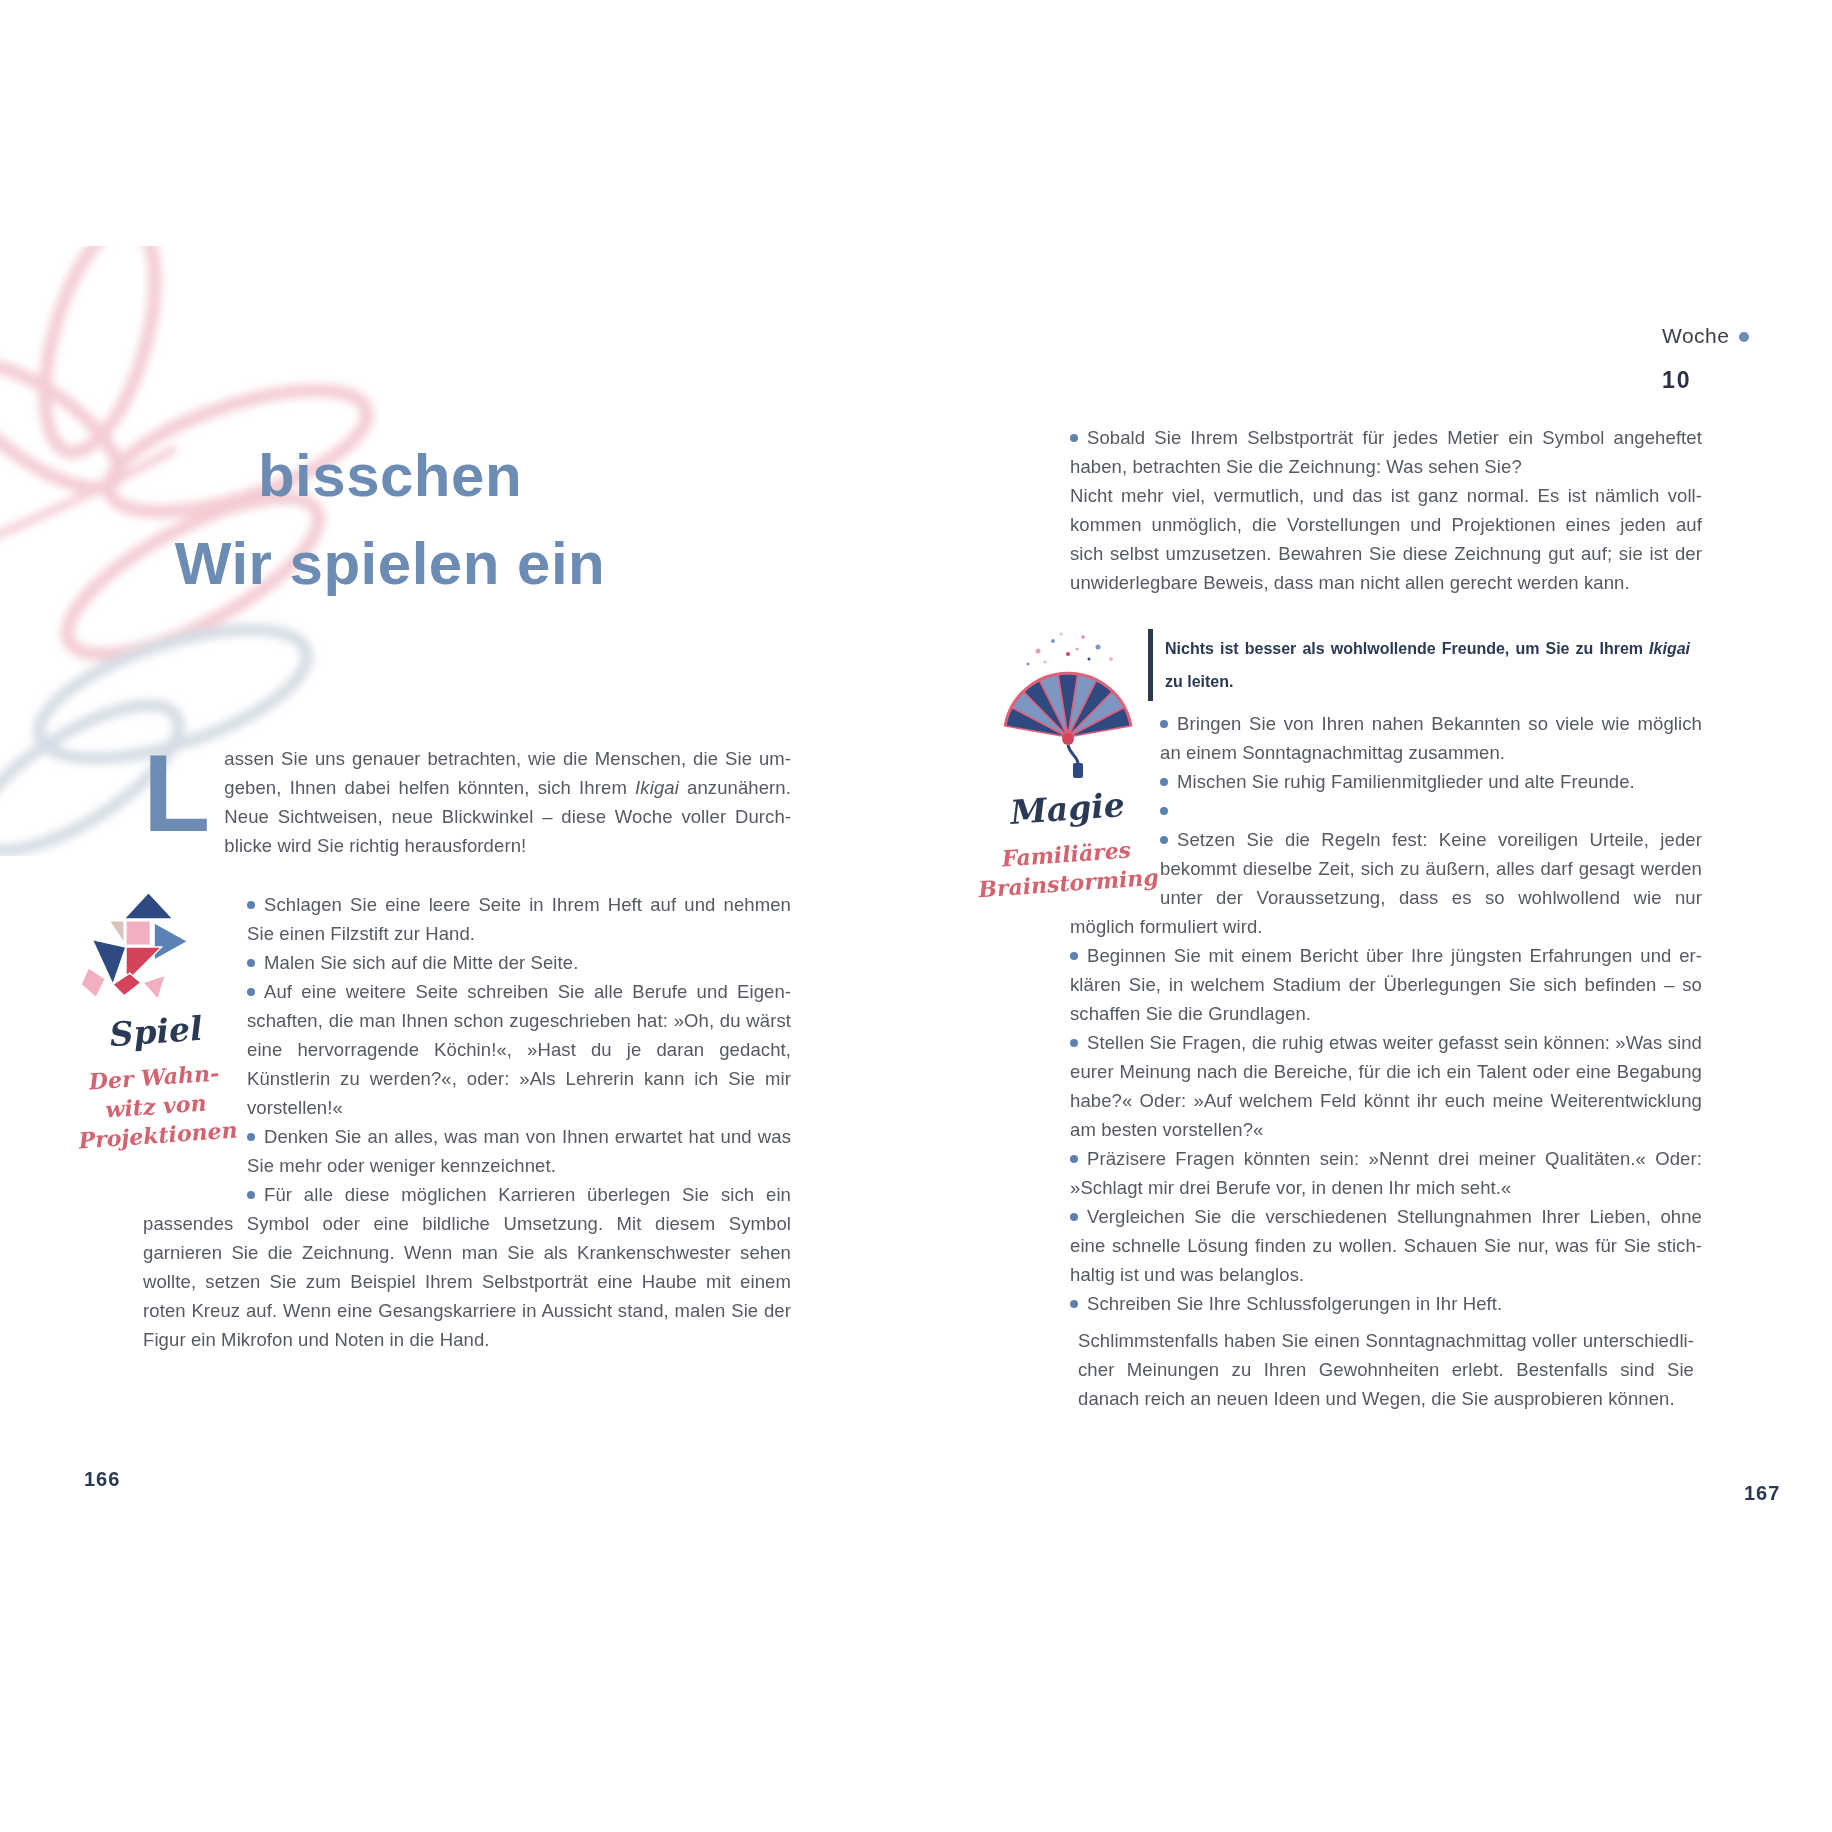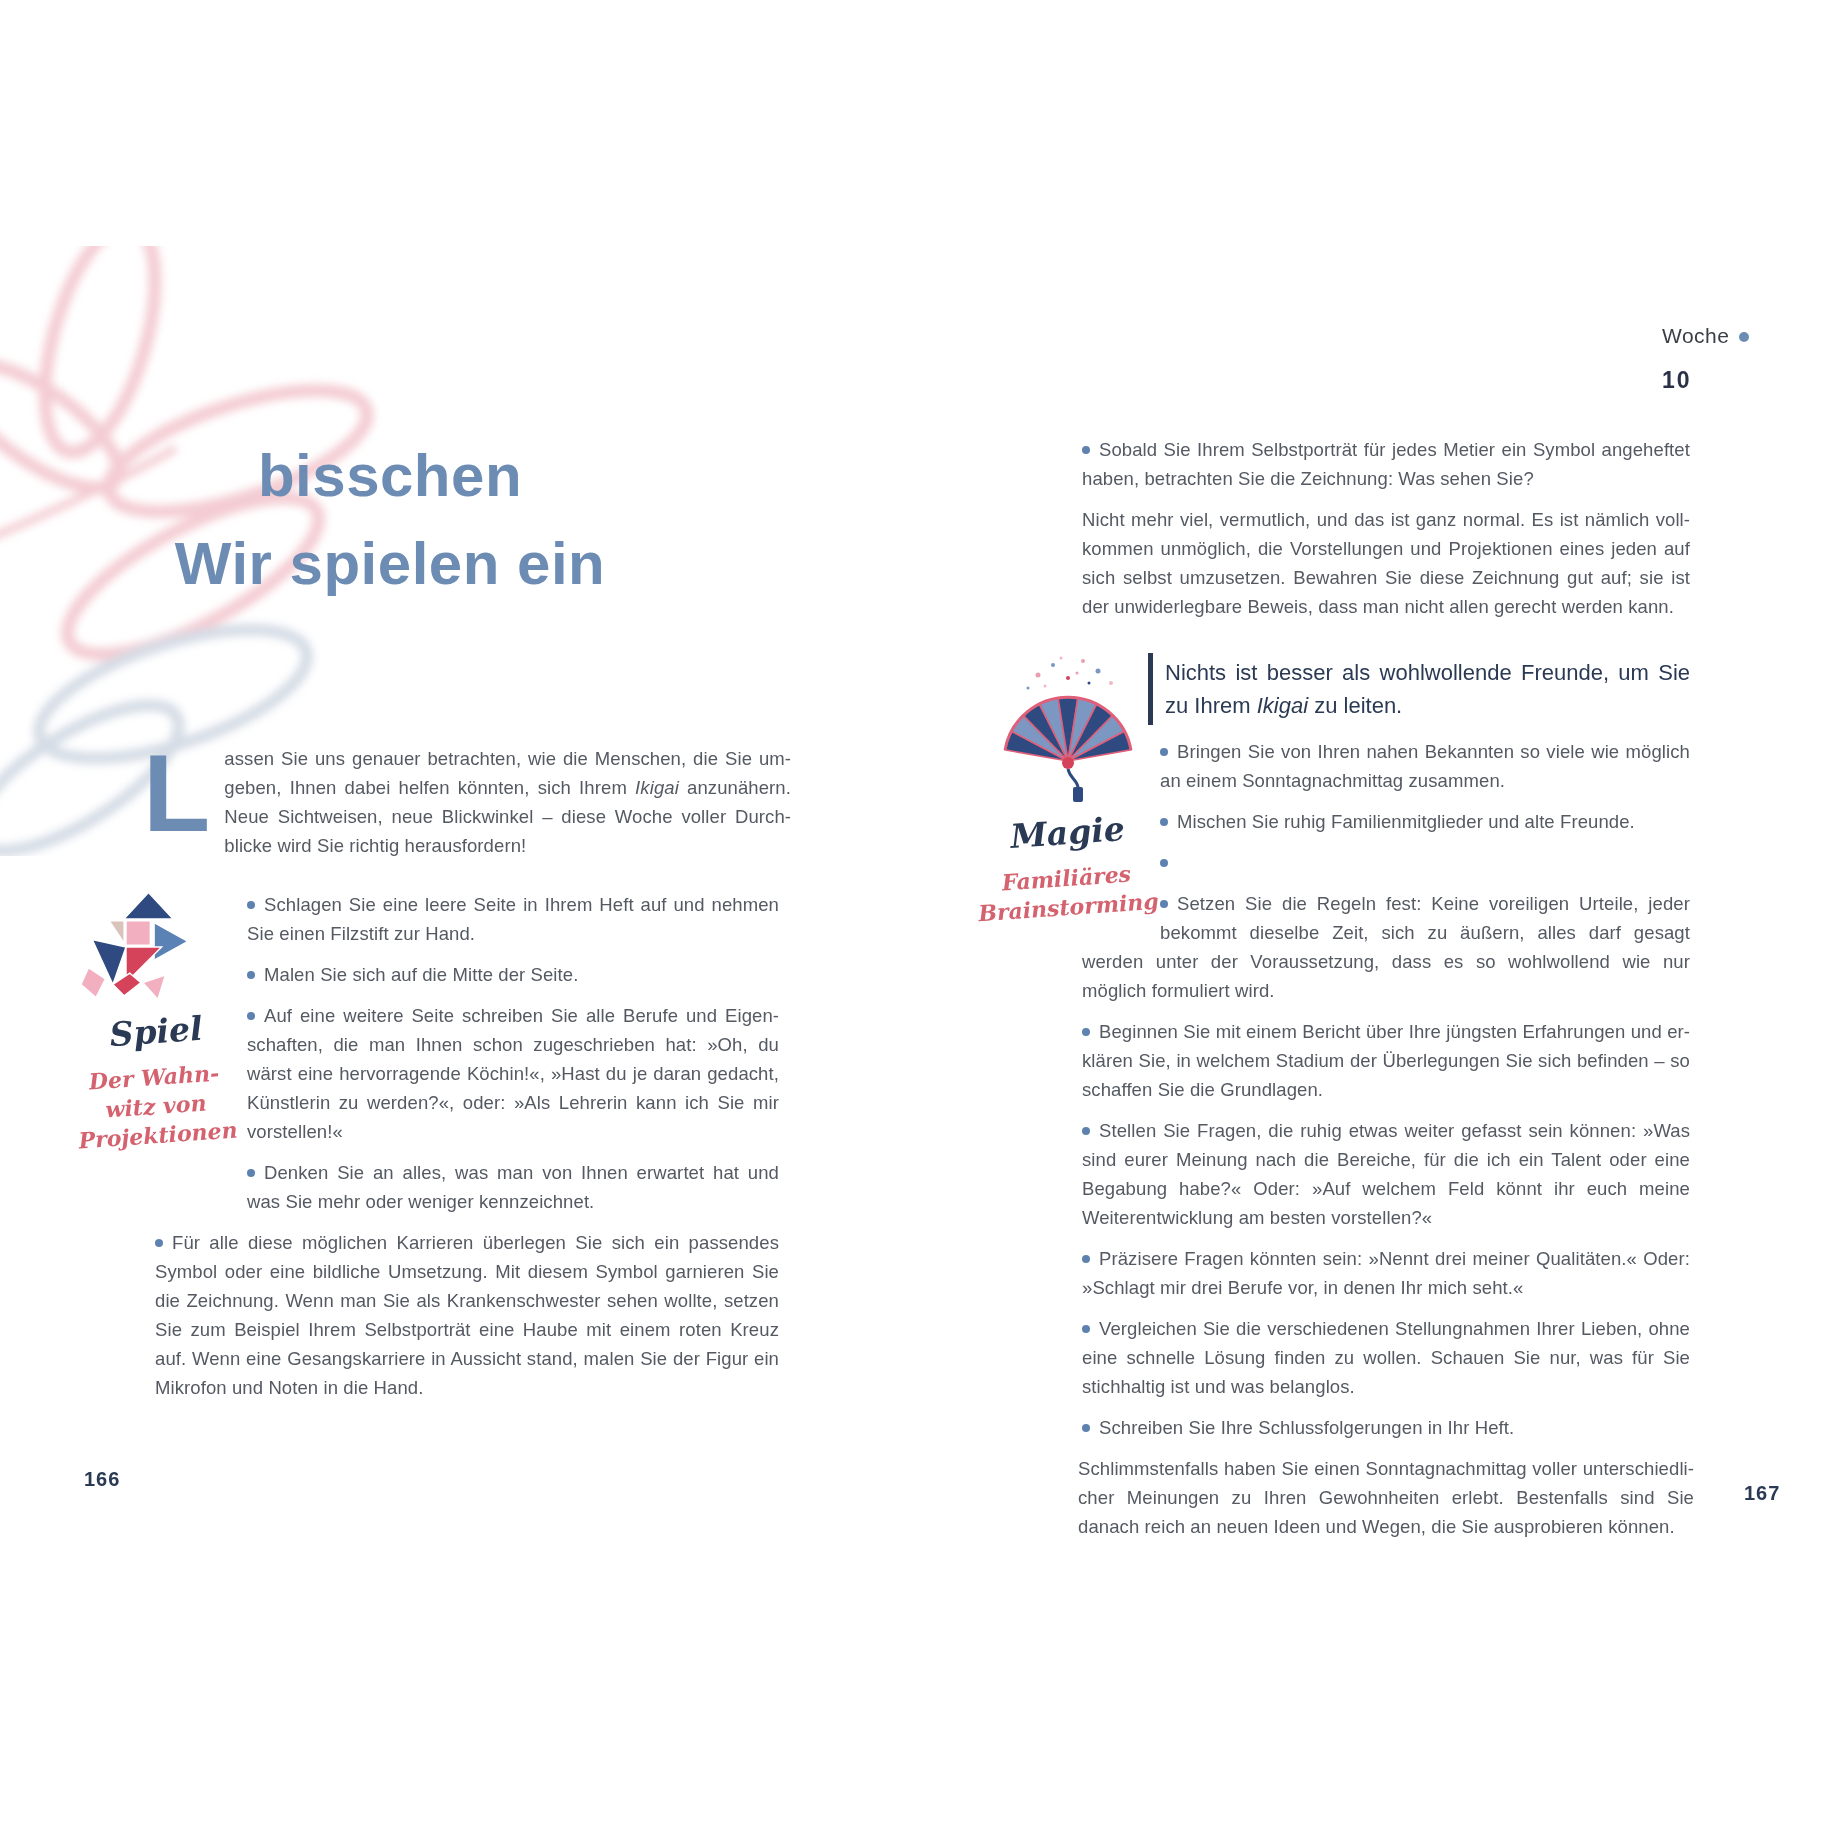--- a/index.html
+++ b/index.html
@@ -34,24 +34,24 @@
   .script-blue{
     font-family:"DejaVu Serif",serif;font-style:italic;font-weight:700;
     color:#2b3a54;font-size:33px;margin-top:8px;transform:rotate(-4deg);
   }
   .script-pink{
     font-family:"DejaVu Serif",serif;font-style:italic;font-weight:700;
     color:#d4626f;font-size:22px;line-height:29px;margin-top:12px;transform:rotate(-4deg);
   }
   .lead{
     margin:0 12px 8px 86px;border-left:5px solid #2b3a54;padding:3px 0 3px 13px;
-    color:#2b3a54;font-weight:400;font-size:22px;line-height:33px;text-align:justify;
+    color:#2b3a54;font-weight:700;font-size:16px;line-height:33px;text-align:justify;
   }
   .lead-right{margin-left:78px;padding-left:12px;}
-  .b{margin:12px;}
+  .b{margin:0;}
   .dot{
     display:inline-block;width:8px;height:8px;border-radius:50%;background:#5d82b0;
     margin:0 9px 3px 0;vertical-align:middle;
   }
   .pagenum{position:absolute;color:#2b3a54;font-weight:700;font-size:20px;letter-spacing:1px;}
   .pagenum-left{left:84px;top:1468px;}
   .pagenum-right{left:1744px;top:1482px;}
   
   .right-flow{position:absolute;left:1070px;top:423px;width:632px;}
   .section-right{margin-top:32px;}

